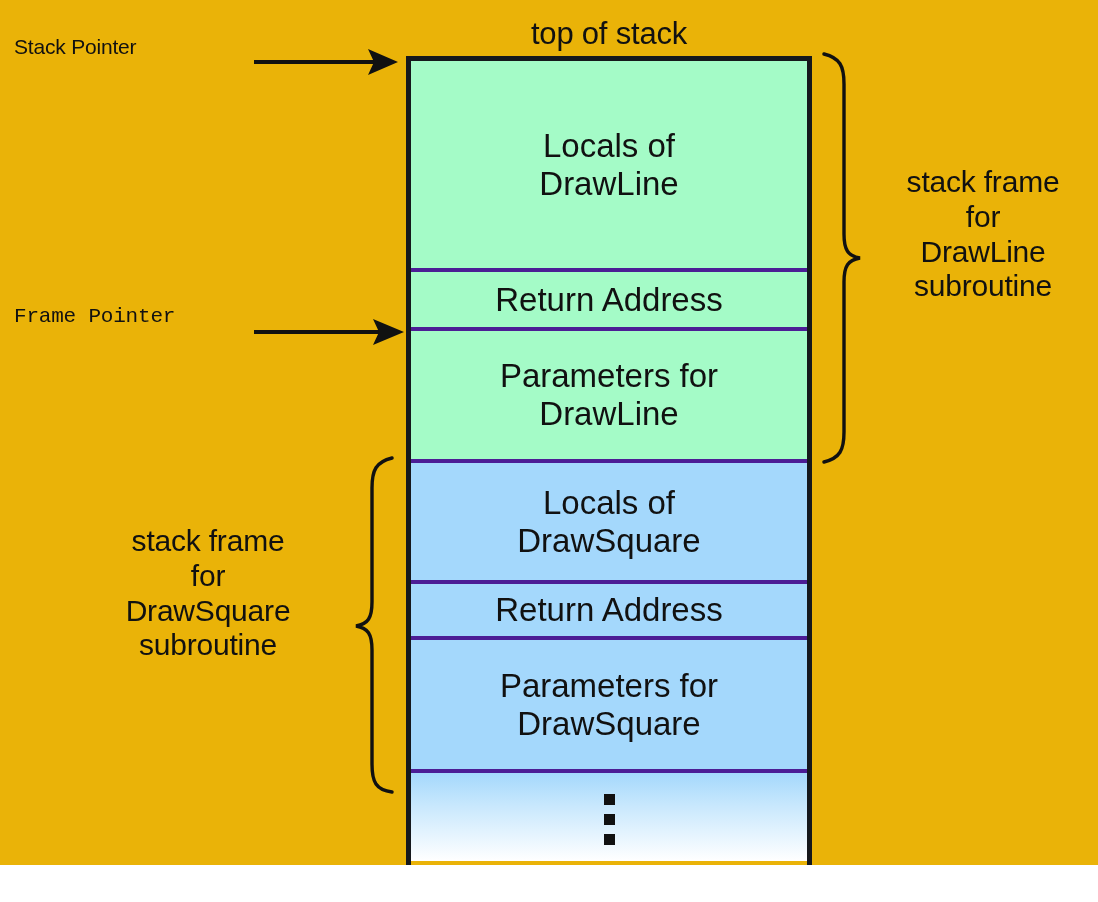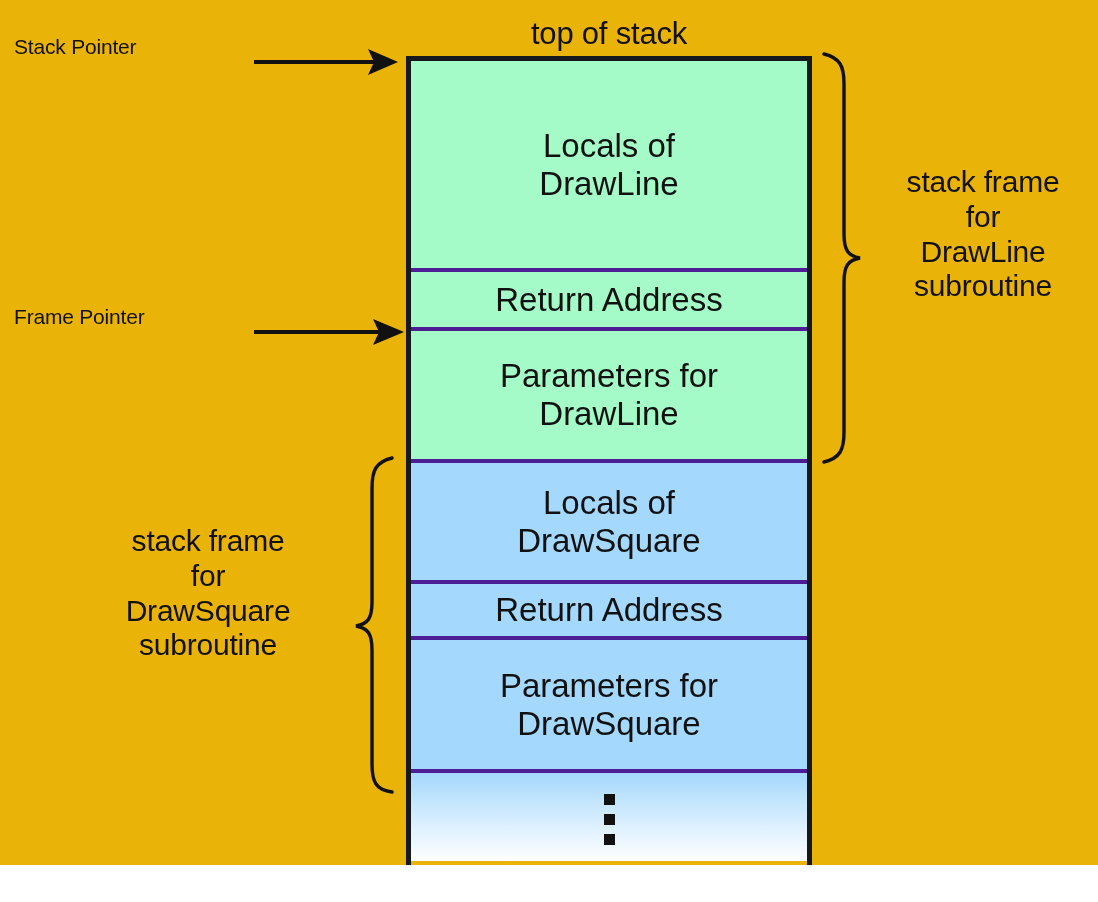--- a/index.html
+++ b/index.html
@@ -38,21 +38,21 @@
     font-size: 31px;
     text-align: center;
   }
 
   
   .pointer-label {
     font-size: 21px;
     text-align: right;
   }
   #stack-pointer-label { left: 14px; top: 35px; }
-  #frame-pointer-label { left: 14px; top: 305px; }
+  #frame-pointer-label { left: 14px; top: 305px; font-family: Liberation Mono, monospace; }
 
   
   .arrow-svg { position: absolute; }
   #stack-pointer-arrow { left: 250px; top: 45px; }
   #frame-pointer-arrow { left: 250px; top: 315px; }
 
   
   #stack-column {
     position: absolute;
     left: 406px;

